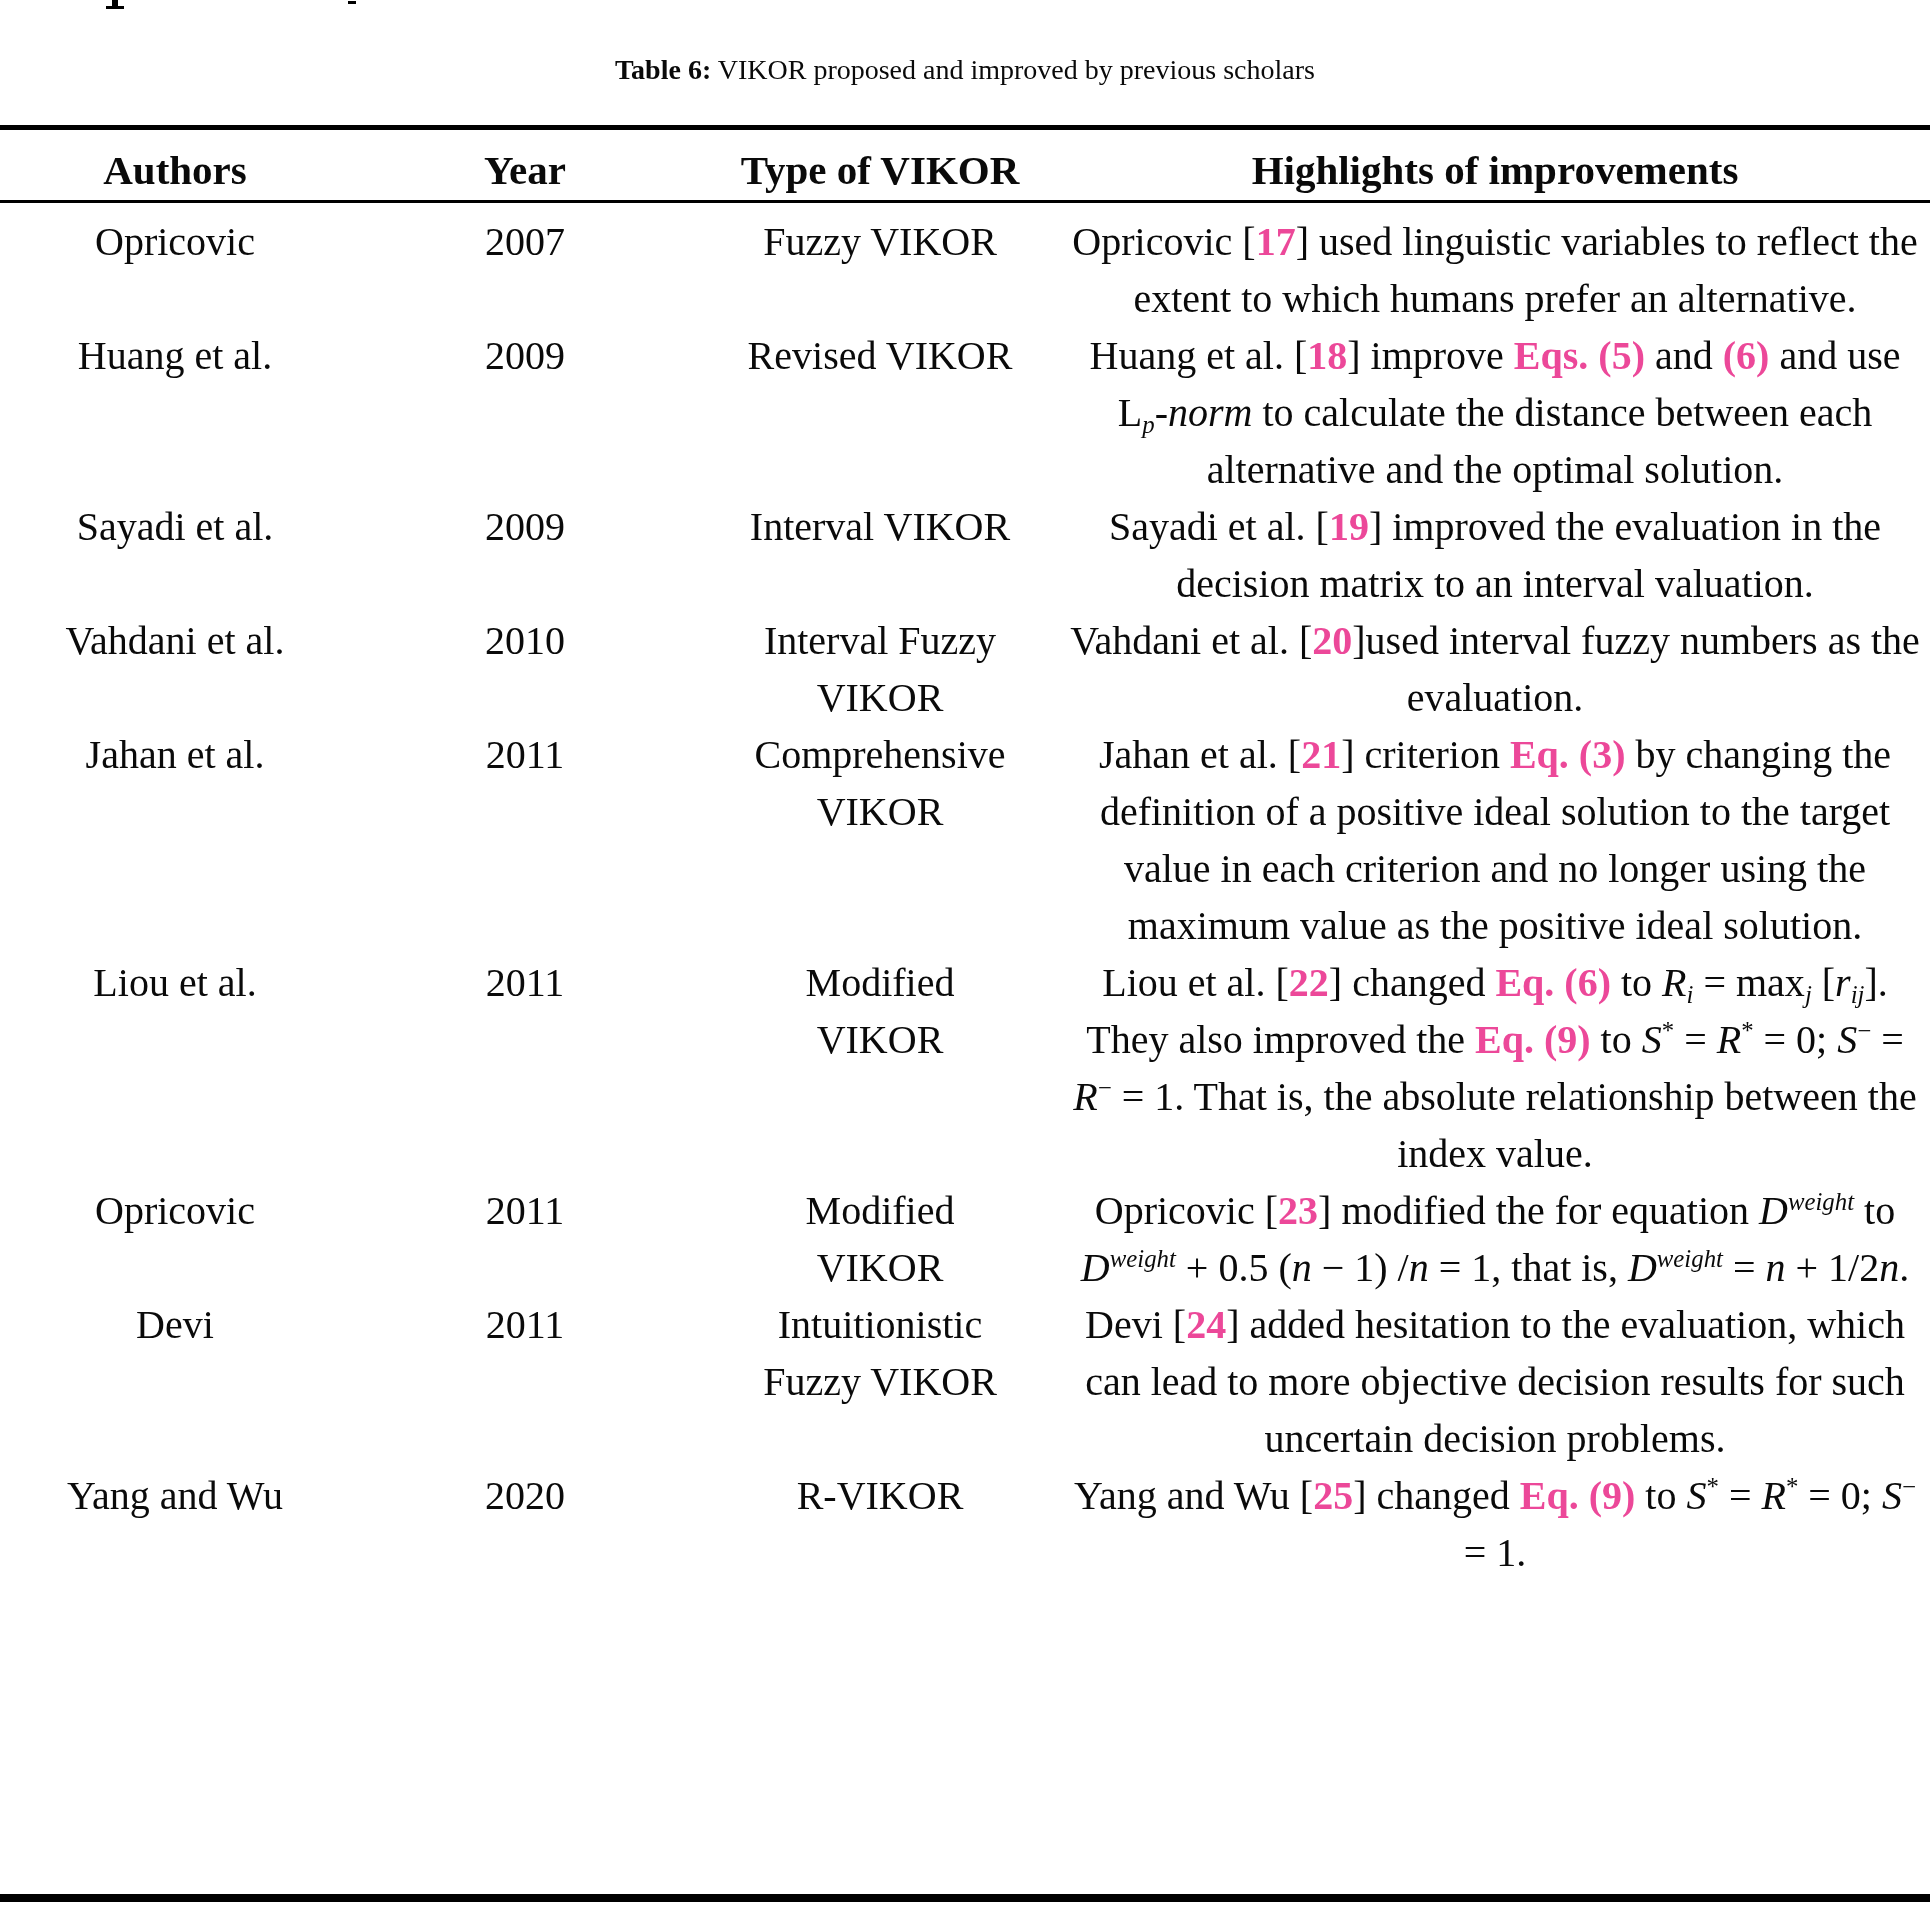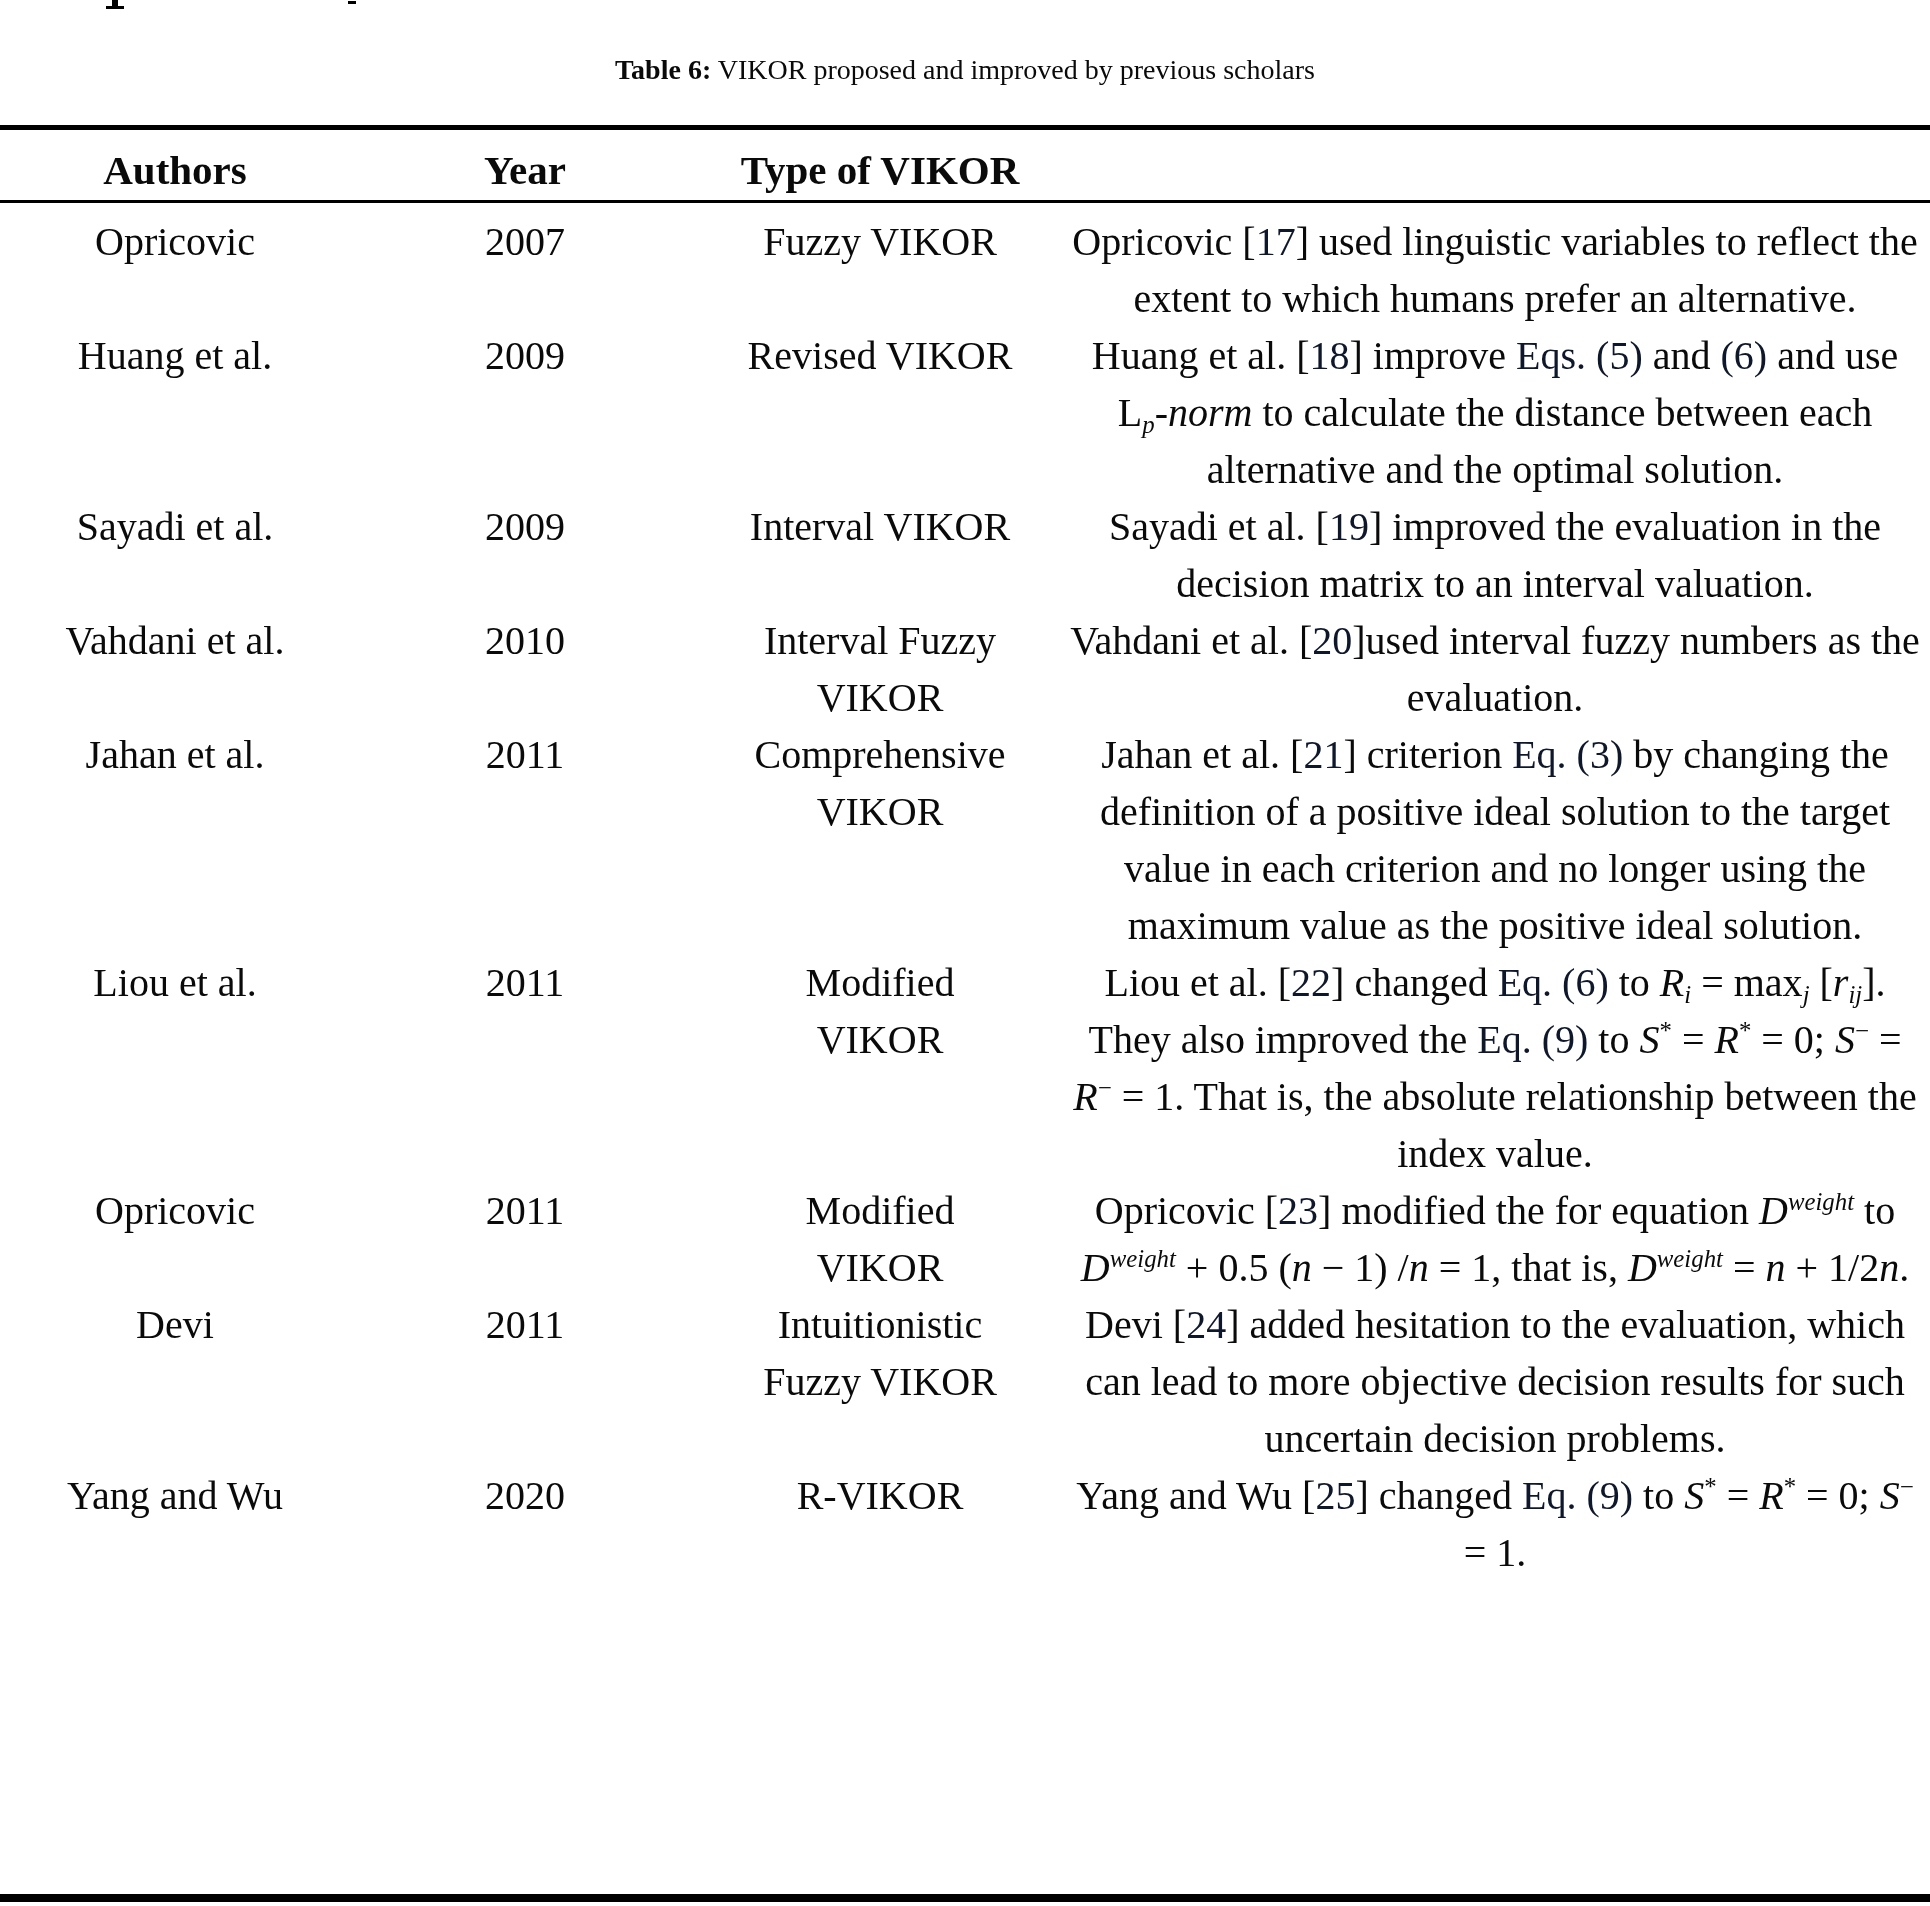--- a/index.html
+++ b/index.html
@@ -35,41 +35,42 @@
     font-weight:bold; font-size:41px; line-height:56px; text-align:center;
   }
   .tbody { position:absolute; top:213px; left:0; width:1538px; }
   .trow {
     display:grid; grid-template-columns:350px 350px 360px 870px;
     font-size:40px; line-height:57px;
   }
   .cell { text-align:center; }
   .cell.highlight { padding:0 5px; }
 
-  .ref { color:#0f172a; }
+  .ref { color:#ec4899;font-weight:bold; }
   .it  { font-style:italic; }
   .sp  { font-size:62%; position:relative; top:-0.55em; line-height:0; }
   .sb  { font-size:62%; position:relative; top:0.28em;  line-height:0; }
 </style>
 </head>
 <body>
 
 <div class="page">
 
   <div class="glyph-stub"></div>
   <div class="dot-stub"></div>
 
   <div class="caption"><span class="cap-label">Table 6:</span><span> VIKOR proposed and improved by previous scholars</span></div>
 
   <div class="rule rule-top"></div>
 
   <div class="thead">
     <div class="cell">Authors</div>
     <div class="cell">Year</div>
     <div class="cell">Type of VIKOR</div>
+    <div class="cell">Highlights of improvements</div>
   </div>
 
   <div class="rule rule-mid"></div>
 
   <div class="tbody">
 
     <div class="trow">
       <div class="cell author">Opricovic</div>
       <div class="cell year">2007</div>
       <div class="cell type">

